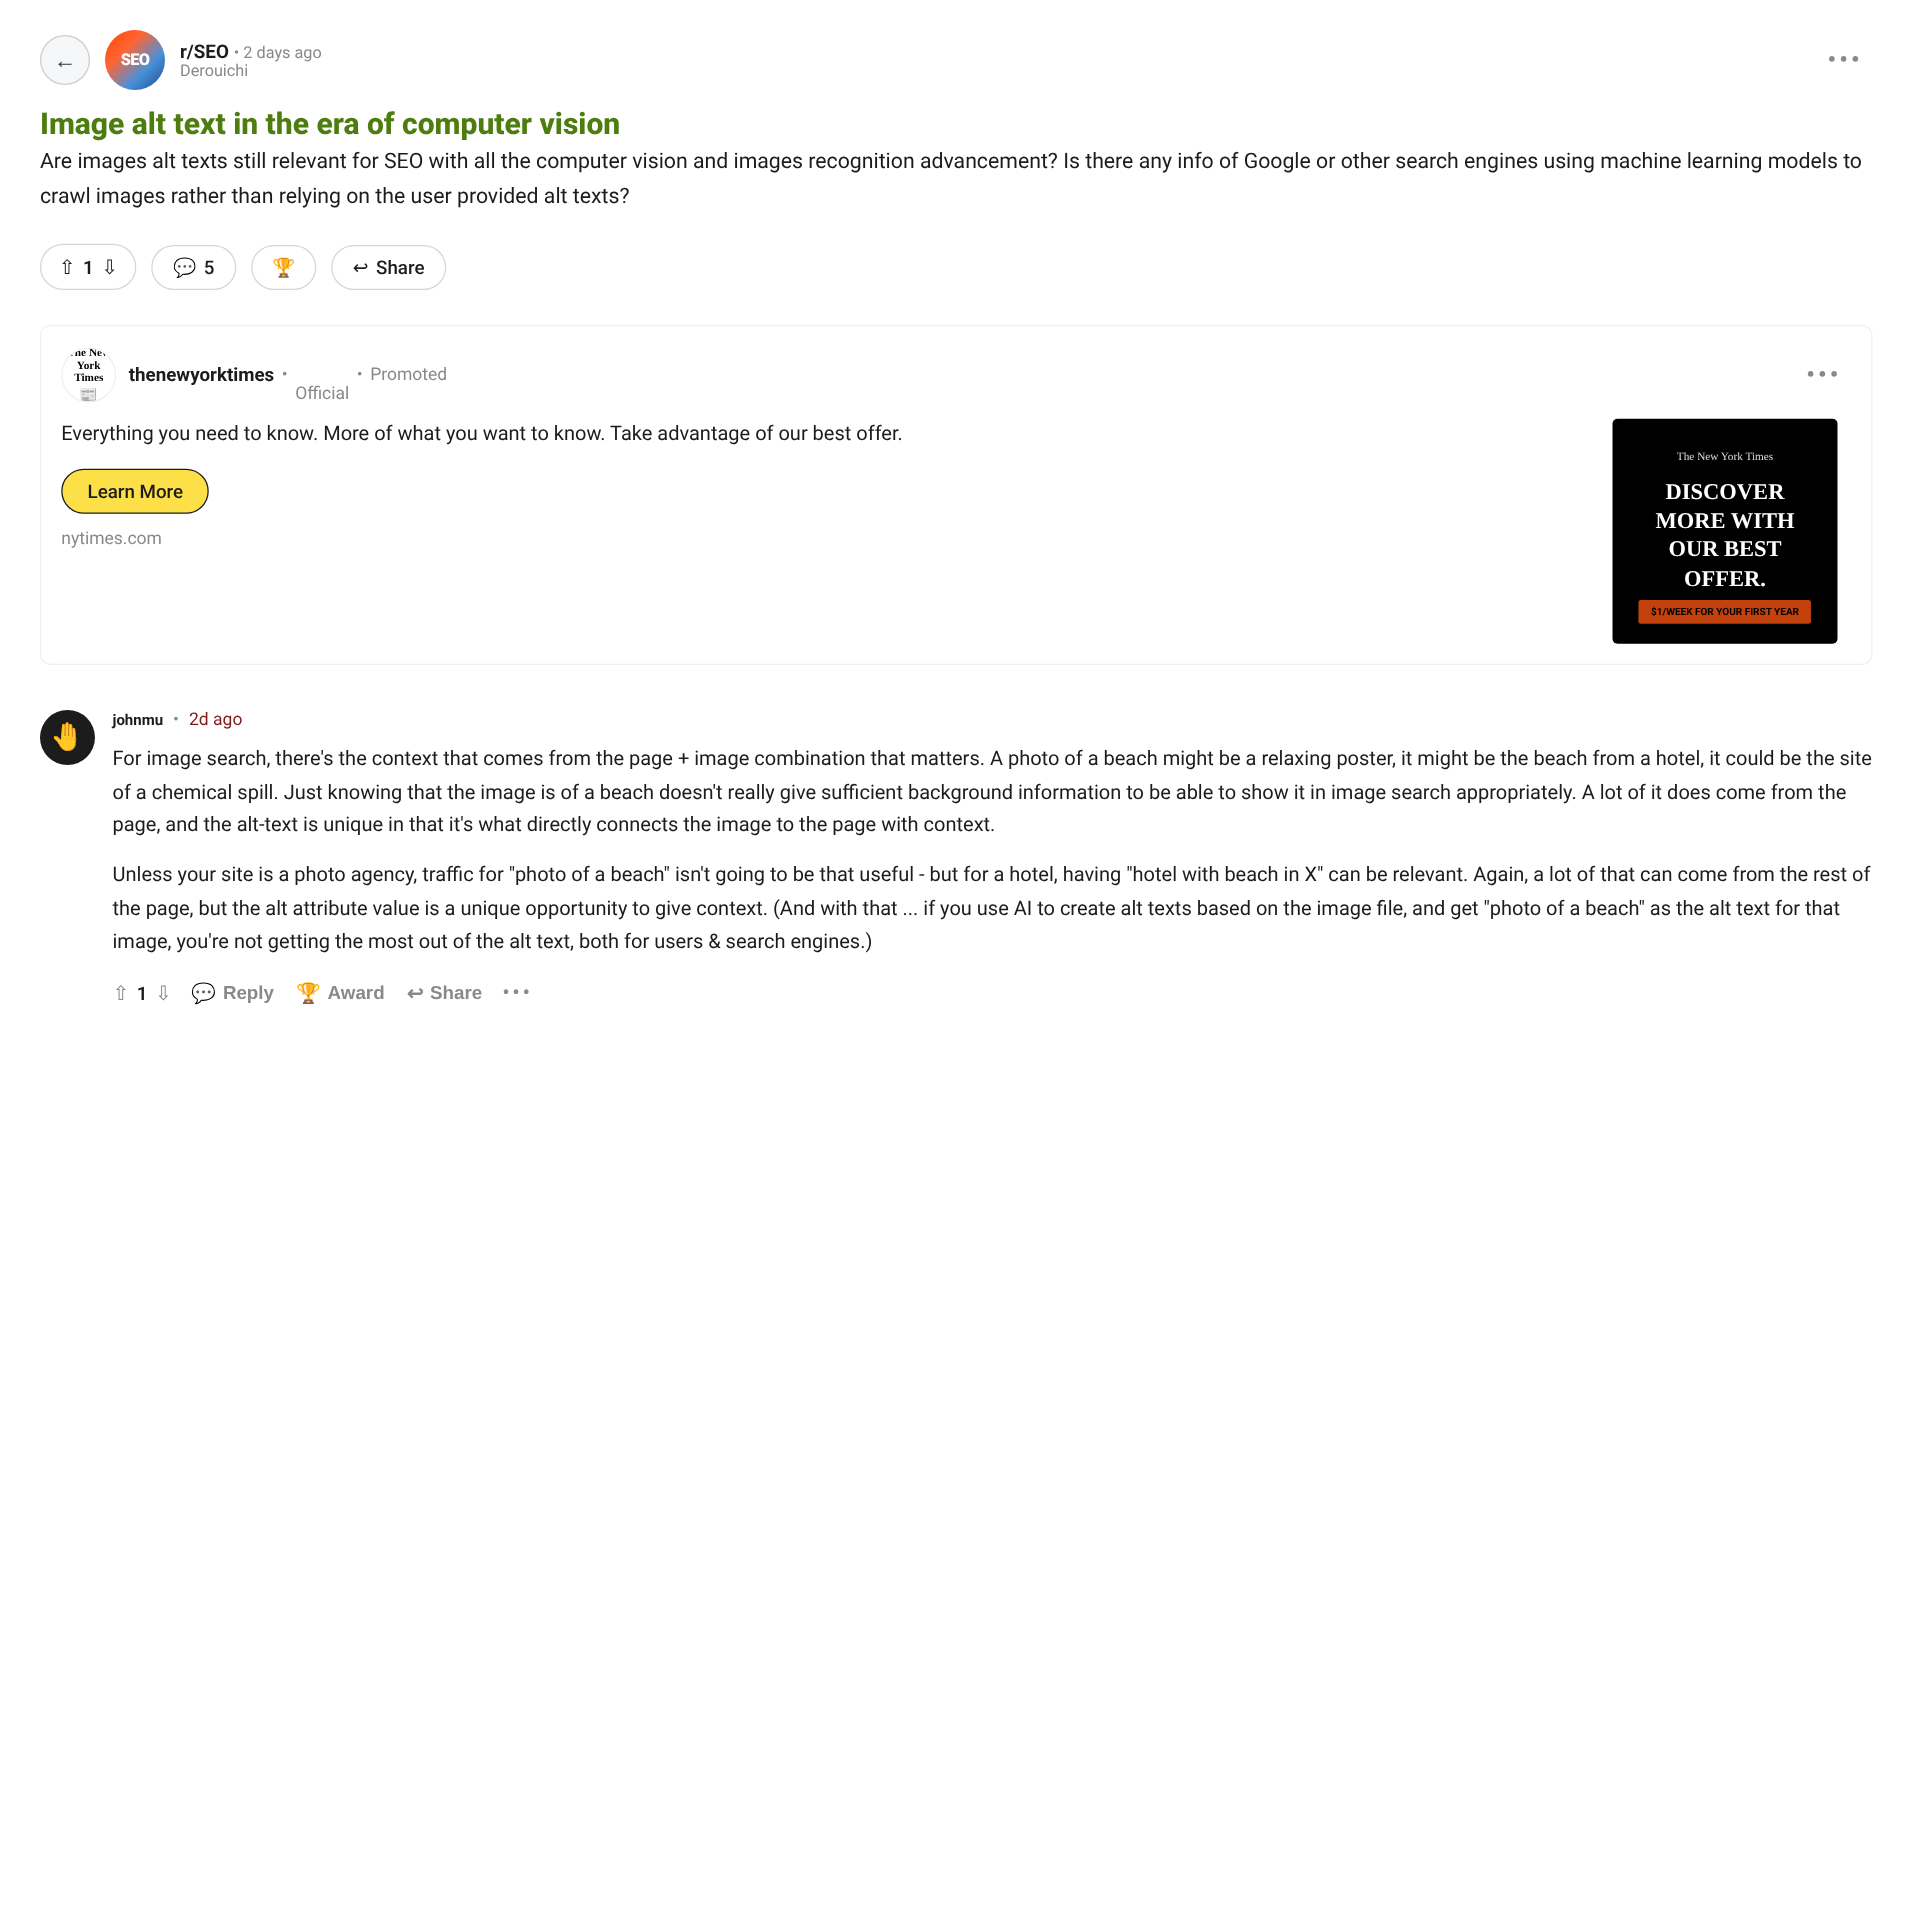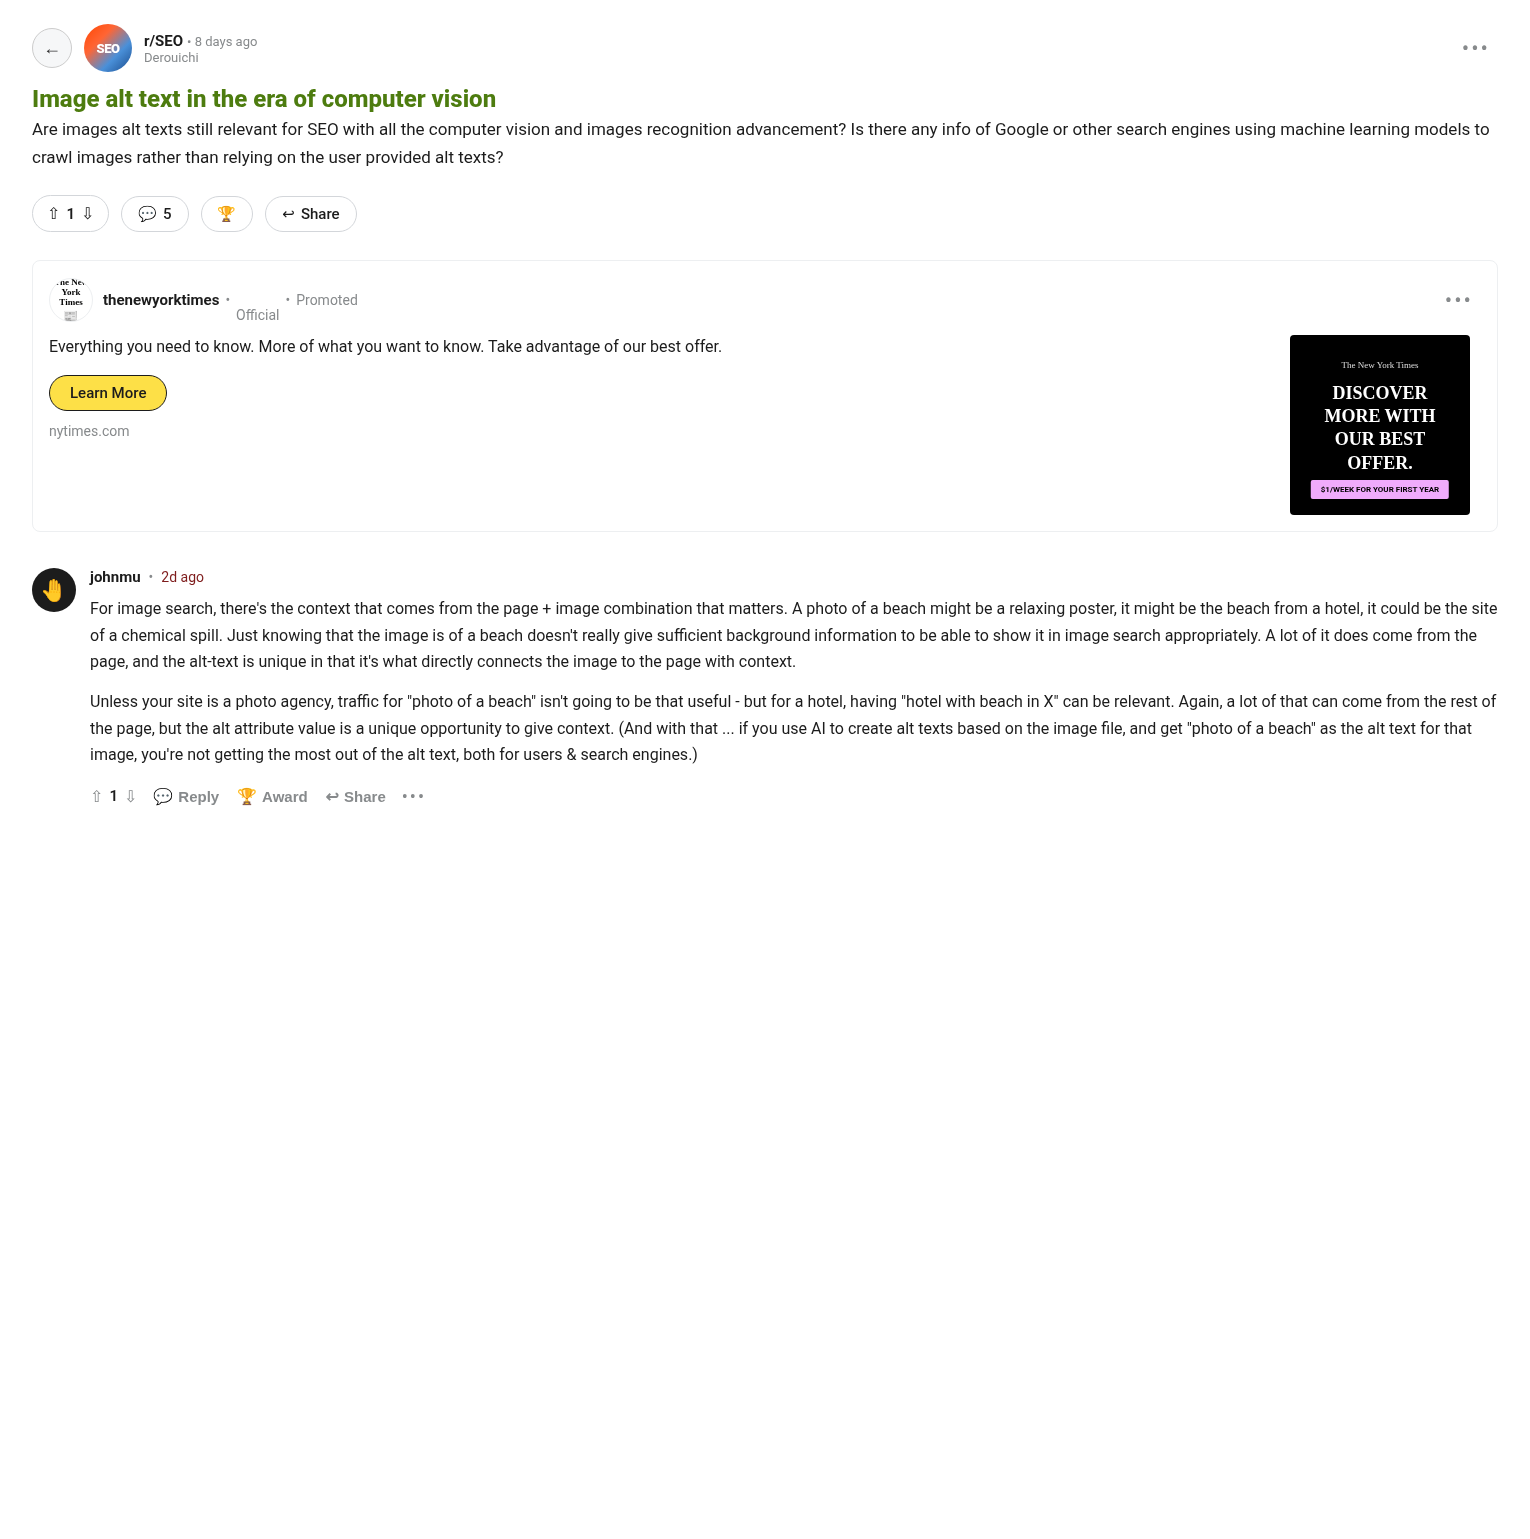--- a/index.html
+++ b/index.html
@@ -256,21 +256,21 @@
     .ad-image-headline {
       font-family: Georgia, serif;
       font-size: 18px;
       font-weight: 700;
       color: #fff;
       text-align: center;
       line-height: 1.3;
       margin-bottom: 16px;
     }
     .ad-image-cta {
-      background: #f0abfc;
+      background: #c2410c;
       color: #000;
       font-size: 8px;
       font-weight: 700;
       padding: 5px 10px;
       border-radius: 2px;
       text-align: right;
       position: absolute;
       bottom: 16px;
       left: 50%;
       transform: translateX(-50%);
@@ -321,21 +321,21 @@
       flex: 1;
     }
     .comment-header-row {
       display: flex;
       align-items: center;
       gap: 8px;
       margin-bottom: 10px;
     }
     .comment-username {
       font-weight: 700;
-      font-size: 15px;
+      font-size: 12px;
       color: #1c1c1c;
     }
     .comment-time {
       font-size: 14px;
       color: #7f1d1d;
     }
     .comment-body {
       font-size: 16px;
       line-height: 1.65;
       color: #1c1c1c;
@@ -399,21 +399,21 @@
 
   <div class="post-header">
     <div class="post-header-left">
       <div class="back-button">←</div>
       <div class="subreddit-avatar">
         <span>SEO</span>
       </div>
       <div class="post-meta">
         <div>
           <span class="subreddit-name">r/SEO</span>
-          <span class="post-time"> • <span>8 days ago</span></span>
+          <span class="post-time"> • <span>2 days ago</span></span>
         </div>
         <div class="post-author">Derouichi</div>
       </div>
     </div>
     <div class="more-options">•••</div>
   </div>
 
   <h1 class="post-title">Image alt text in the era of computer vision</h1>
 
   <p class="post-body">Are images alt texts still relevant for SEO with all the computer vision and images recognition advancement? Is there any info of Google or other search engines using machine learning models to crawl images rather than relying on the user provided alt texts?</p>

